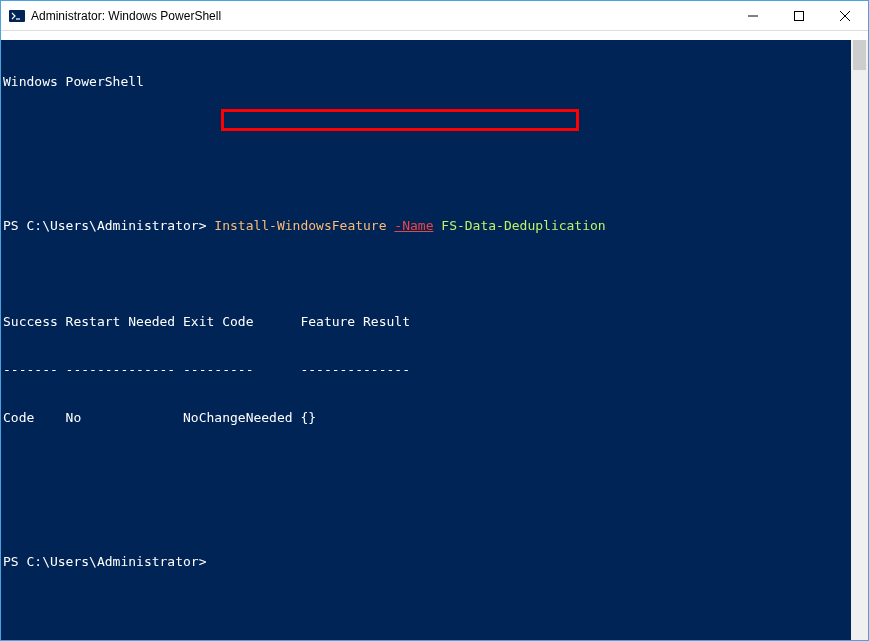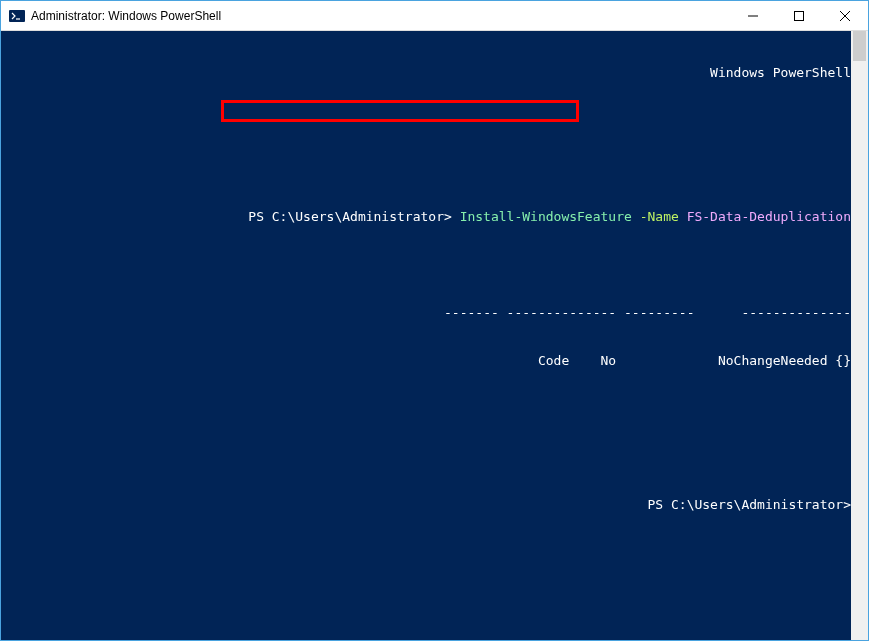--- a/index.html
+++ b/index.html
@@ -14,20 +14,21 @@
       height: 641px;
       overflow: hidden;
     }
     .window {
       width: 869px;
       height: 641px;
       border: 1px solid #4aa3df;
       display: flex;
       flex-direction: column;
       background: #fff;
+      gap: 9px;
     }
     .titlebar {
       height: 30px;
       background: #fff;
       display: flex;
       align-items: center;
       padding-left: 8px;
       border-bottom: 1px solid #ddd;
     }
     .titlebar-icon {
@@ -88,30 +89,30 @@
       position: absolute;
       top: 0;
       left: 2px;
       right: 2px;
       height: 30px;
       background: #cdcdcd;
     }
     .line {
       height: 16px;
       white-space: pre;
-      text-align: right;
     }
     .cmdlet {
-      color: #86efac;
+      color: #fdba74;
     }
     .param {
-      color: #bef264;
+      color: #ef4444;
+      text-decoration: underline;
     }
     .paramval {
-      color: #f0abfc;
+      color: #bef264;
     }
     .highlight-box {
       position: absolute;
       border: 3px solid #ff0000;
       background: transparent;
       left: 218px;
       top: 67px;
       width: 358px;
       height: 22px;
       pointer-events: none;
@@ -149,20 +150,21 @@
       </div>
     </div>
   </div>
   <div class="terminal">
     <div class="terminal-content">
       <div class="line">Windows PowerShell</div>
       <div class="line"> </div>
       <div class="line"> </div>
       <div class="line"><span>PS C:\Users\Administrator&gt;</span> <span class="cmdlet">Install-WindowsFeature</span> <span class="param">-Name</span> <span class="paramval">FS-Data-Deduplication</span></div>
       <div class="line"> </div>
+      <div class="line">Success Restart Needed Exit Code      Feature Result</div>
       <div class="line">------- -------------- ---------      --------------</div>
       <div class="line">Code    No             NoChangeNeeded {}</div>
       <div class="line"> </div>
       <div class="line"> </div>
       <div class="line"><span>PS C:\Users\Administrator&gt;</span></div>
       <div class="highlight-box"></div>
     </div>
     <div class="scrollbar">
       <div class="scrollbar-thumb"></div>
     </div>

